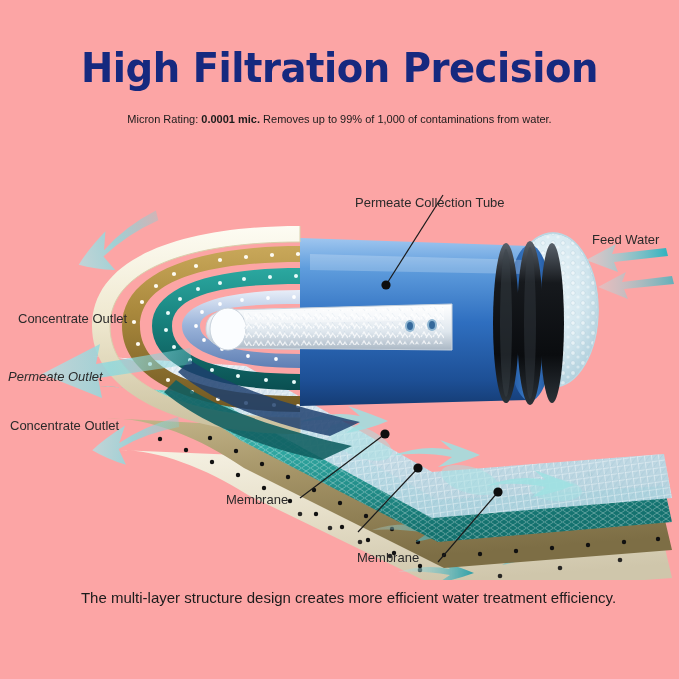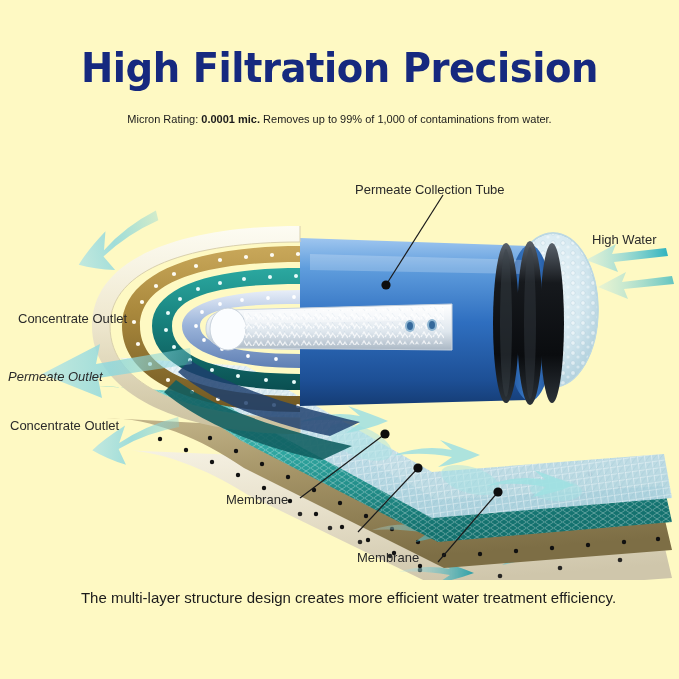--- a/index.html
+++ b/index.html
@@ -7,21 +7,21 @@
     padding: 0;
     background: #ffffff;
   }
   body {
     font-family: "Liberation Sans", sans-serif;
   }
   #infographic {
     position: relative;
     width: 679px;
     height: 679px;
-    background: #fef9c3;
+    background: #fca5a5;
     overflow: hidden;
   }
 
   
   .title {
     position: absolute;
     left: 0;
     top: 44px;
     width: 679px;
     text-align: center;
@@ -60,21 +60,21 @@
   }
 
   
   .lbl {
     position: absolute;
     font-size: 13px;
     color: #2a2a2a;
     line-height: 16px;
     white-space: nowrap;
   }
-  #lbl-permeate-tube { left: 355px; top: 182px; }
+  #lbl-permeate-tube { left: 355px; top: 195px; }
   #lbl-feed-water    { left: 592px; top: 232px; }
   #lbl-conc-out-1    { left: 18px;  top: 311px; }
   #lbl-permeate-out  { left: 8px;   top: 369px; font-style: italic; }
   #lbl-conc-out-2    { left: 10px;  top: 418px; }
   #lbl-membrane-1    { left: 226px; top: 492px; }
   #lbl-permeate-coll { left: 271px; top: 519px; }
   #lbl-membrane-2    { left: 357px; top: 550px; }
 
   
   #diagram {
@@ -534,21 +534,21 @@
         <circle cx="386" cy="135" r="4.6"></circle>
         <circle cx="385" cy="284" r="4.6"></circle>
         <circle cx="418" cy="318" r="4.6"></circle>
         <circle cx="498" cy="342" r="4.6"></circle>
       </g>
     </svg>
   </div>
 
   <div class="lbl" id="lbl-permeate-tube">Permeate Collection Tube</div>
 
-  <div class="lbl" id="lbl-feed-water">High Water</div>
+  <div class="lbl" id="lbl-feed-water">Feed Water</div>
 
   <div class="lbl" id="lbl-conc-out-1">Concentrate Outlet</div>
 
   <div class="lbl" id="lbl-permeate-out">Permeate Outlet</div>
 
   <div class="lbl" id="lbl-conc-out-2">Concentrate Outlet</div>
 
   <div class="lbl" id="lbl-membrane-1">Membrane</div>
 
 

